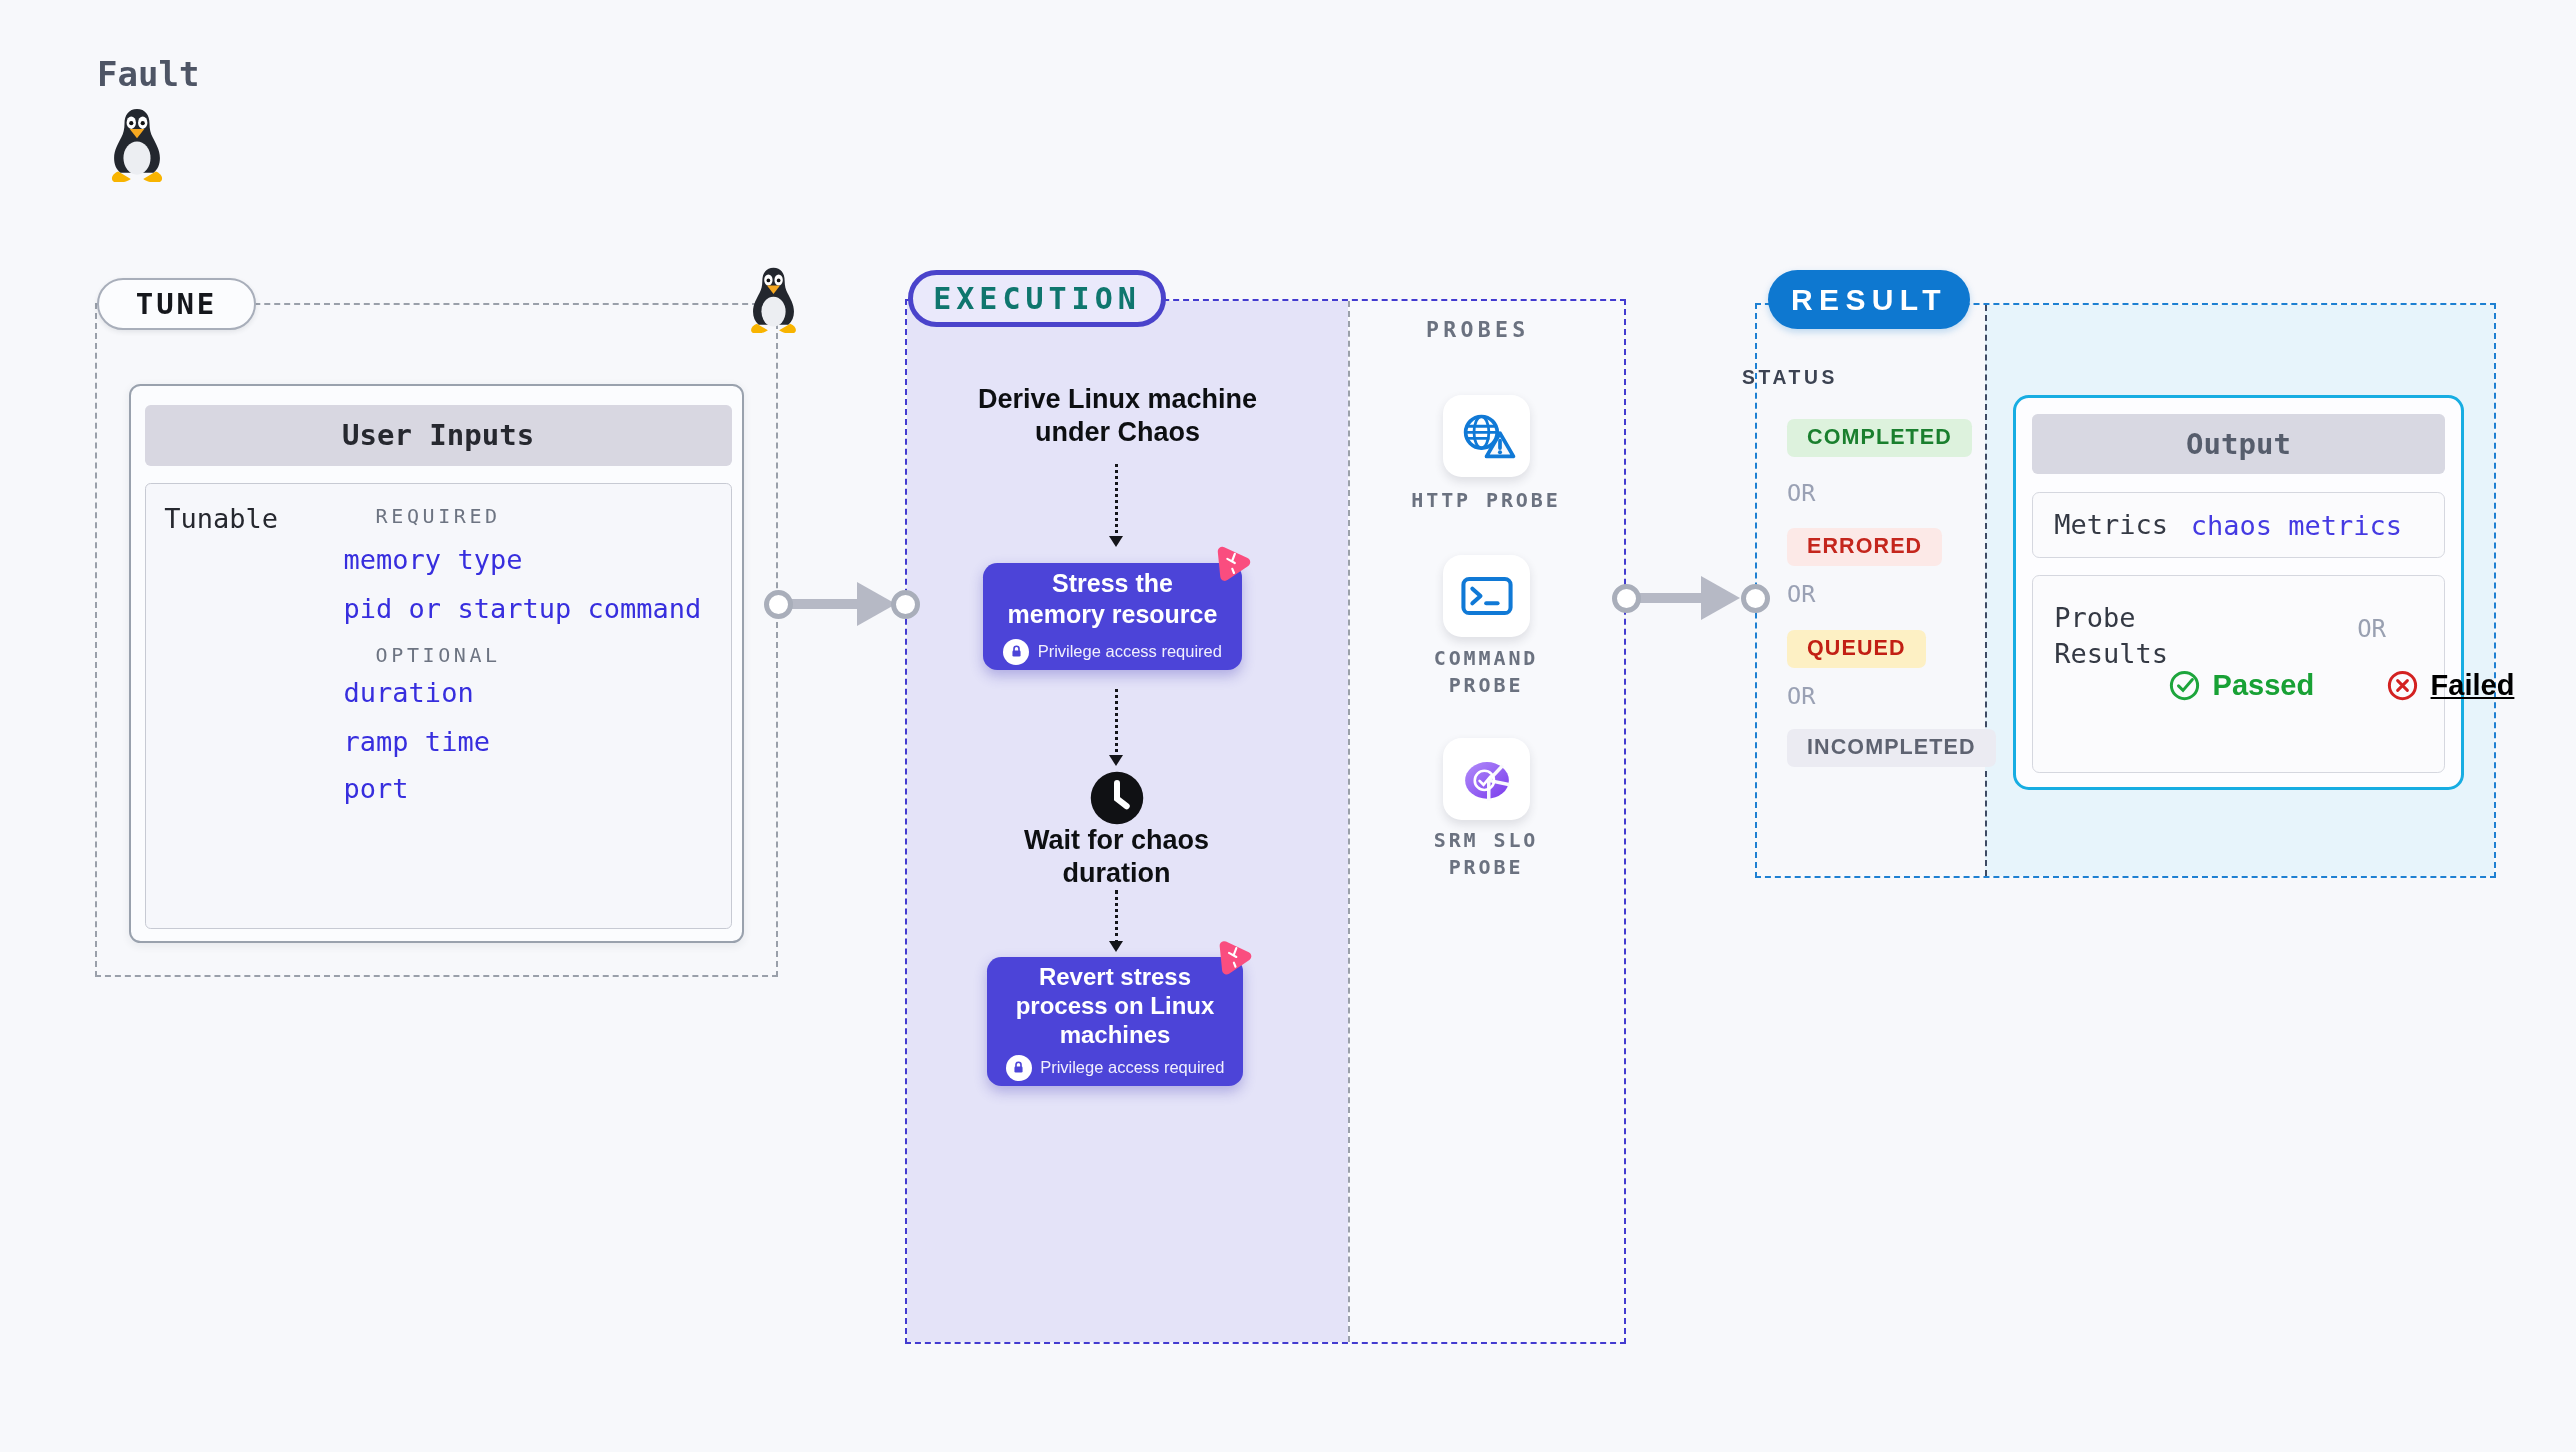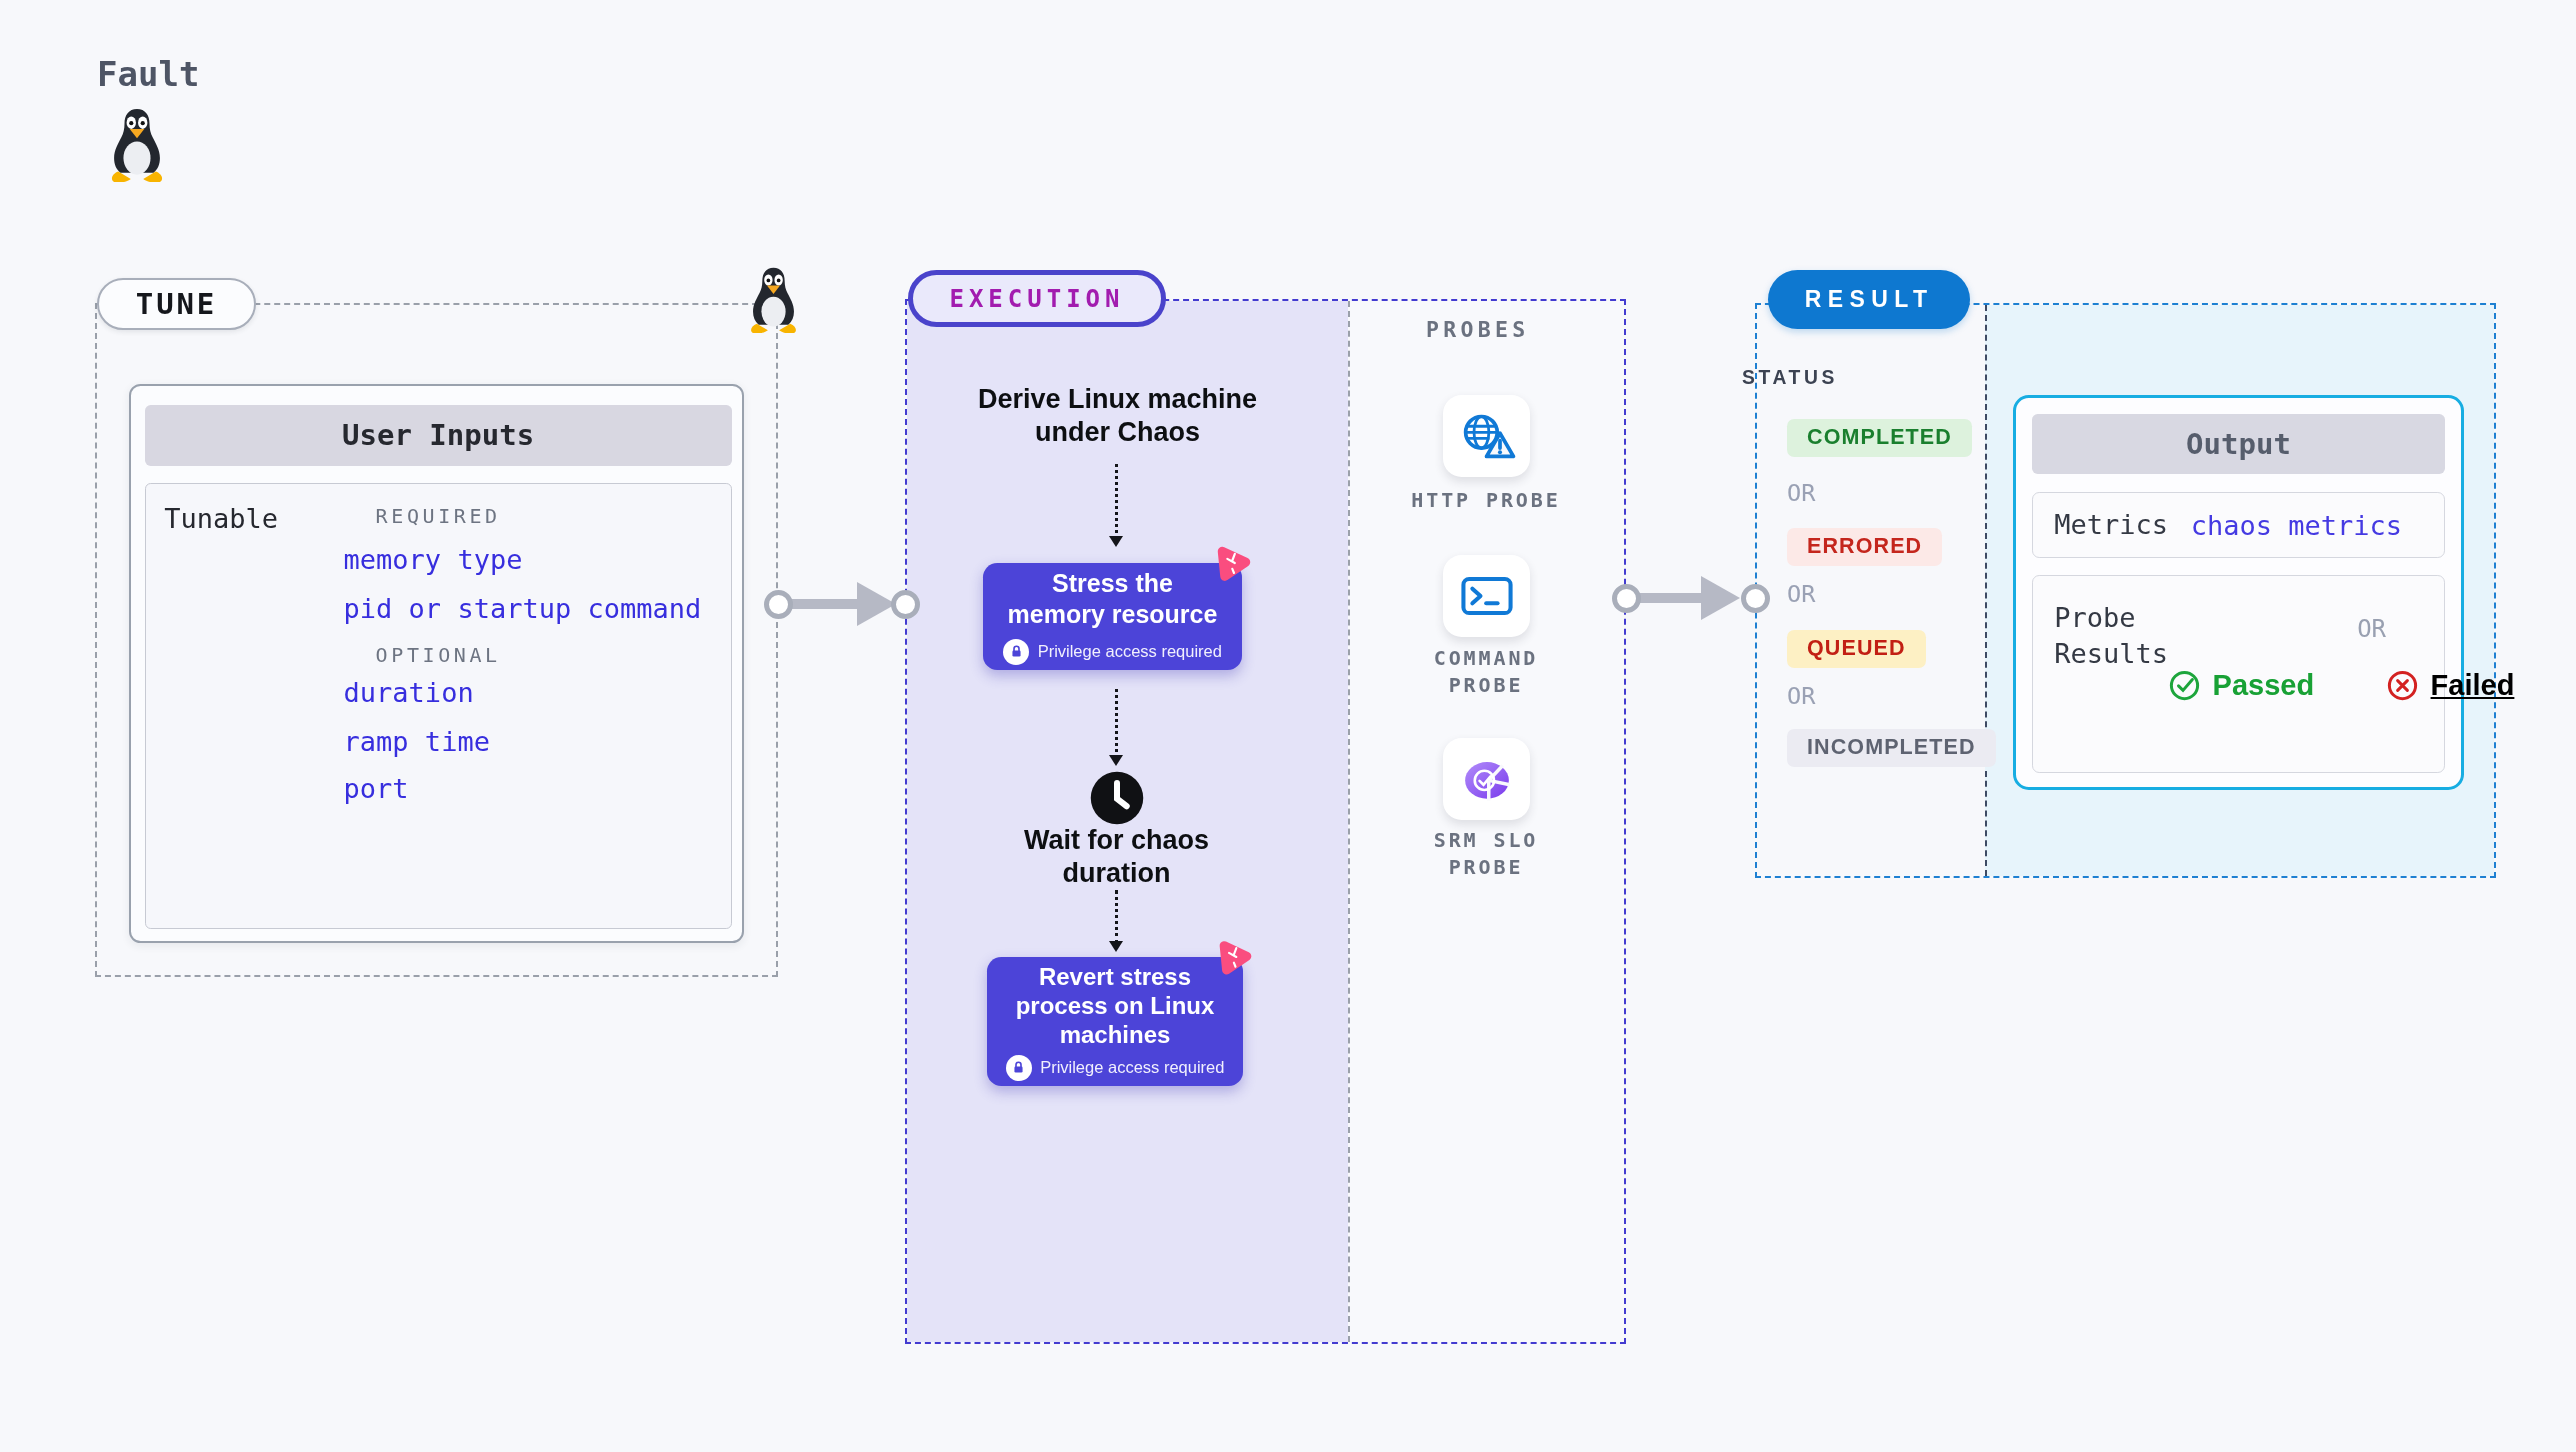--- a/index.html
+++ b/index.html
@@ -10,22 +10,22 @@
 
   
   .kicker { font-family:"DejaVu Sans Mono", monospace; font-size:34px; color:#4e5565; }
   .h1 { font-size:48px; font-weight:bold; color:#0e1116; letter-spacing:-0.7px; }
 
   
   .badge { display:flex; align-items:center; justify-content:center; border-radius:33px; z-index:6;
            font-family:"DejaVu Sans Mono", monospace; font-weight:bold; }
   .badge-tune { background:#fbfcfe; border:2.9px solid #a8aeba; color:#15171c; font-size:29px; letter-spacing:2.9px;
                 box-shadow:0 2.1px 5.7px rgba(40,45,60,.10); }
-  .badge-exec { background:#eae9fb; border:5px solid #4a43cb; color:#a21caf; font-size:24px; letter-spacing:5px; }
-  .badge-result { color:#ffffff; font-size:23px; letter-spacing:6.4px; font-family:"Liberation Sans", sans-serif;
+  .badge-exec { background:#eae9fb; border:5px solid #4a43cb; color:#0f766e; font-size:30px; letter-spacing:5px; }
+  .badge-result { color:#ffffff; font-size:30px; letter-spacing:6.4px; font-family:"Liberation Sans", sans-serif;
                   box-shadow:0 2.9px 7.2px rgba(14,120,208,.25); }
 
   
   .tune-box   { border:2.1px dashed #9aa0aa; z-index:1; }
   .exec-box   { border:2.9px dashed #433bd0; z-index:1; }
   .exec-fill  { position:absolute; left:0; top:0; bottom:0; width:441px; background:#e4e3f8; }
   .probes-fill{ position:absolute; left:441px; top:0; bottom:0; right:0; background:#f8f9fc;
                 border-left:2.1px dashed #9aa0aa; }
   .result-box { border:2.9px dashed #1e80d2; z-index:1; }
   .result-cyan{ position:absolute; left:228px; top:0; bottom:0; right:0; background:#e7f4fb;

